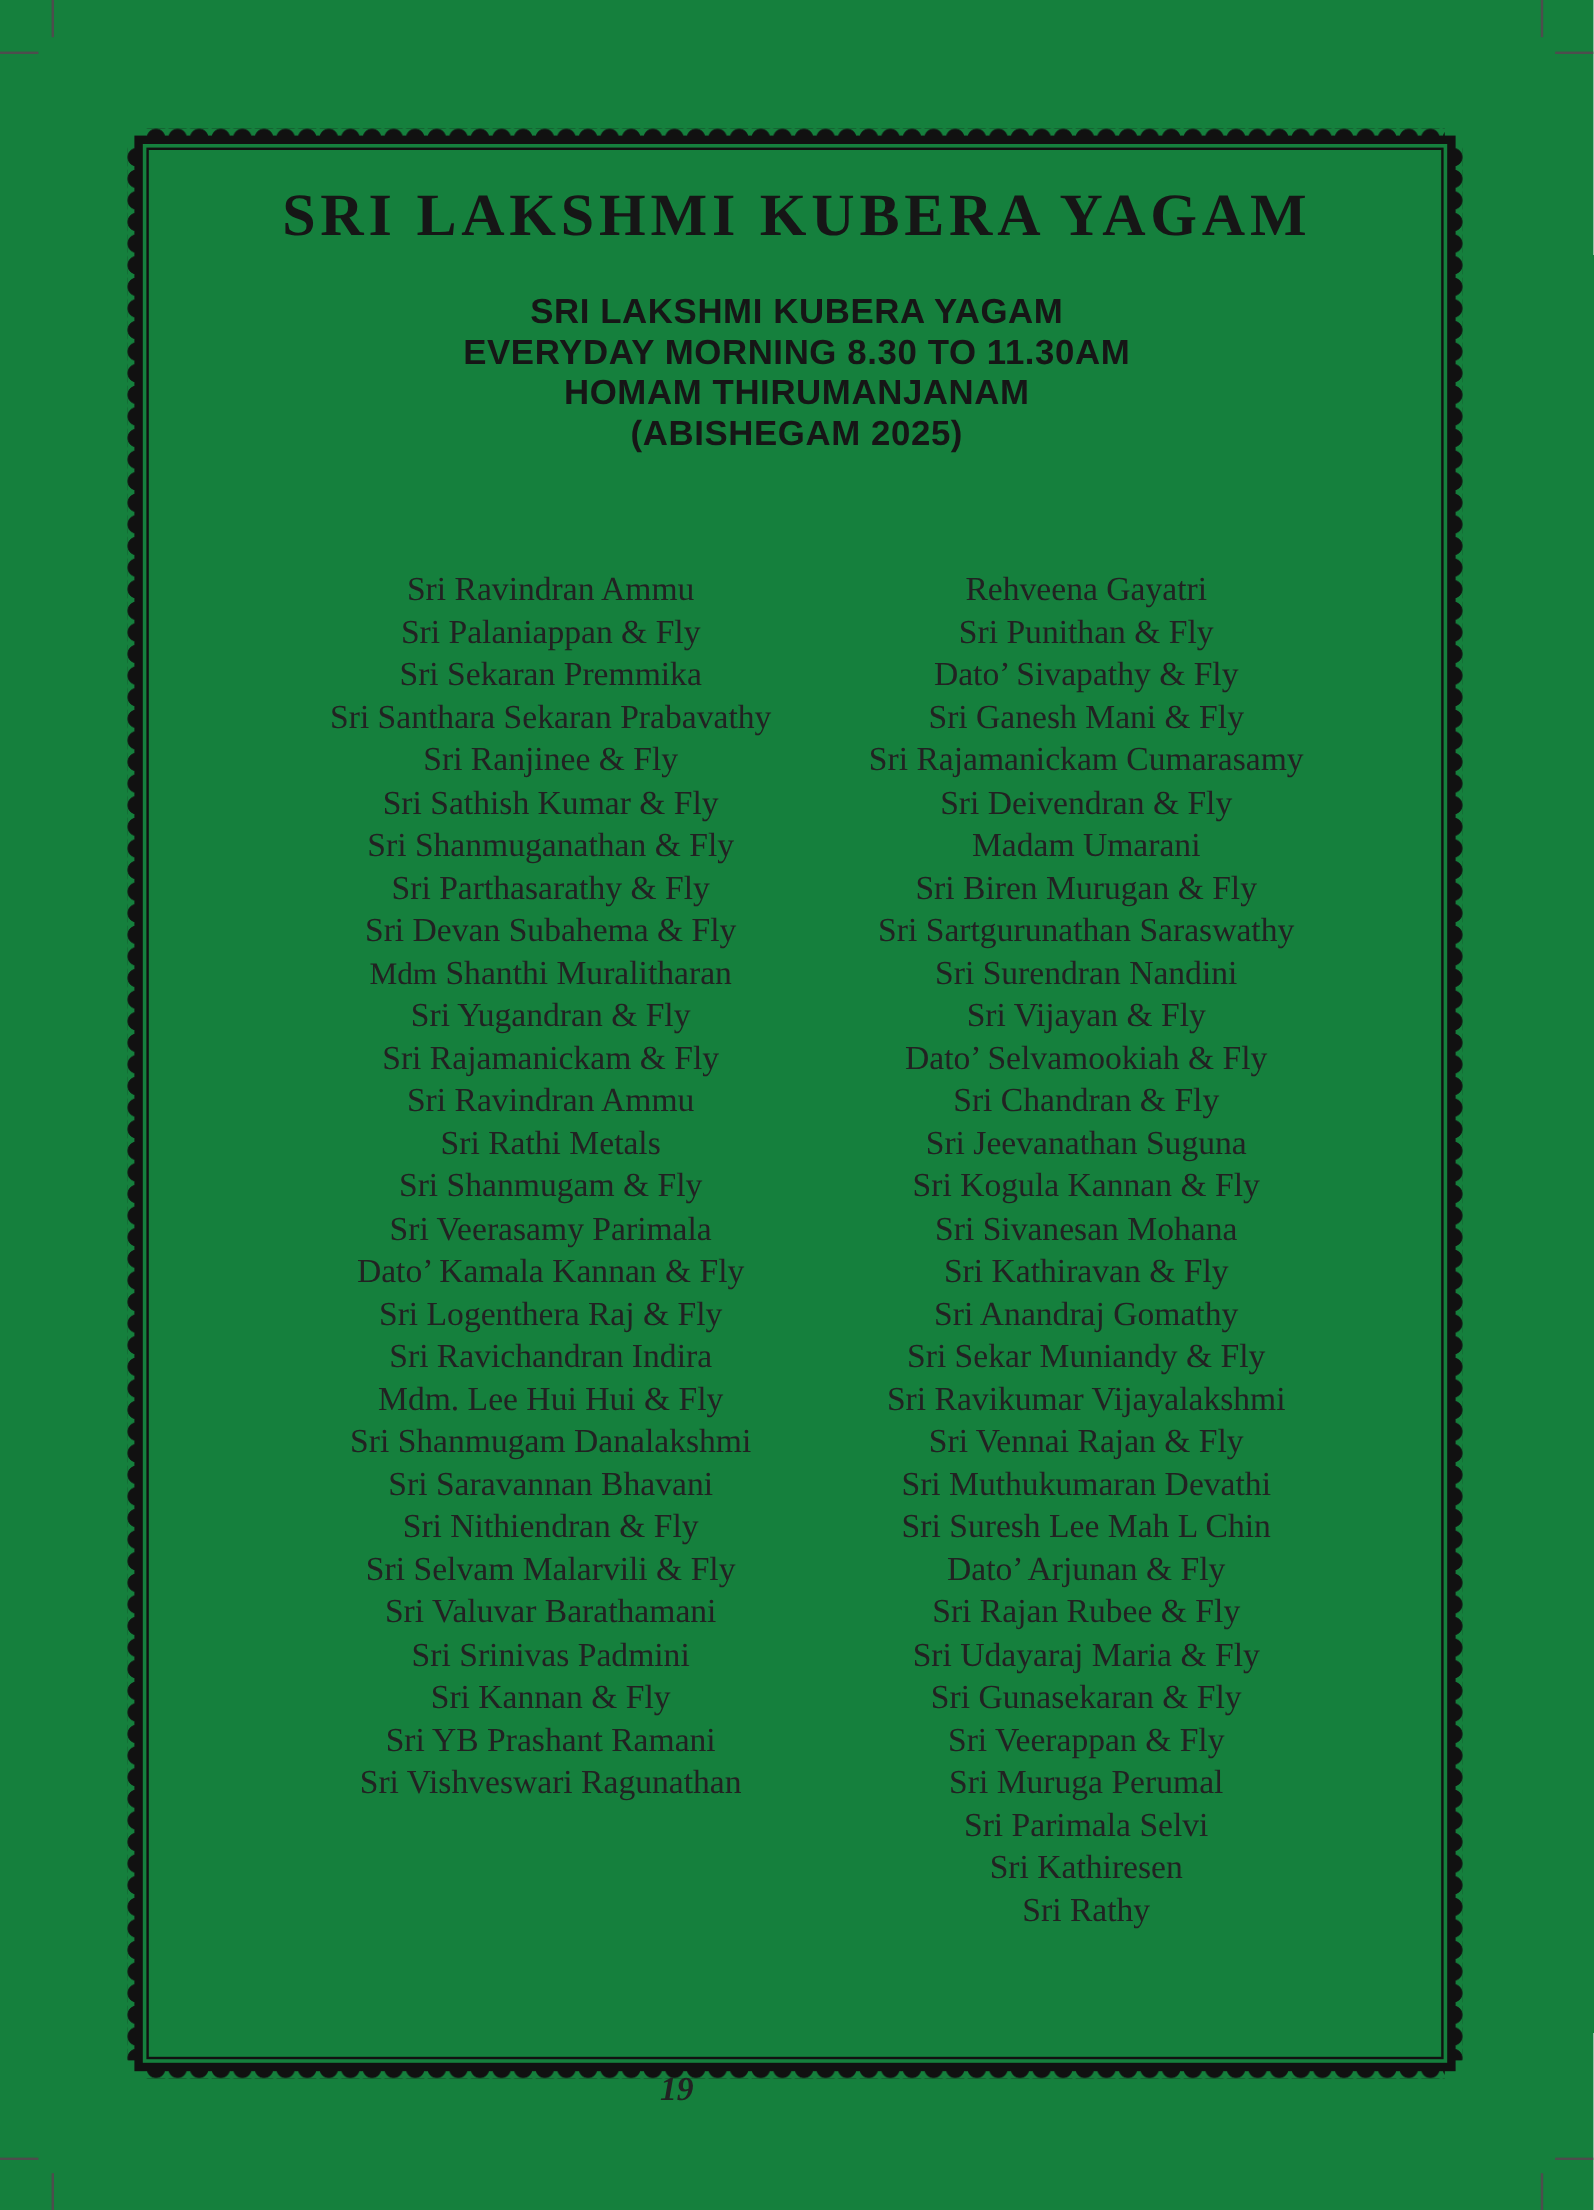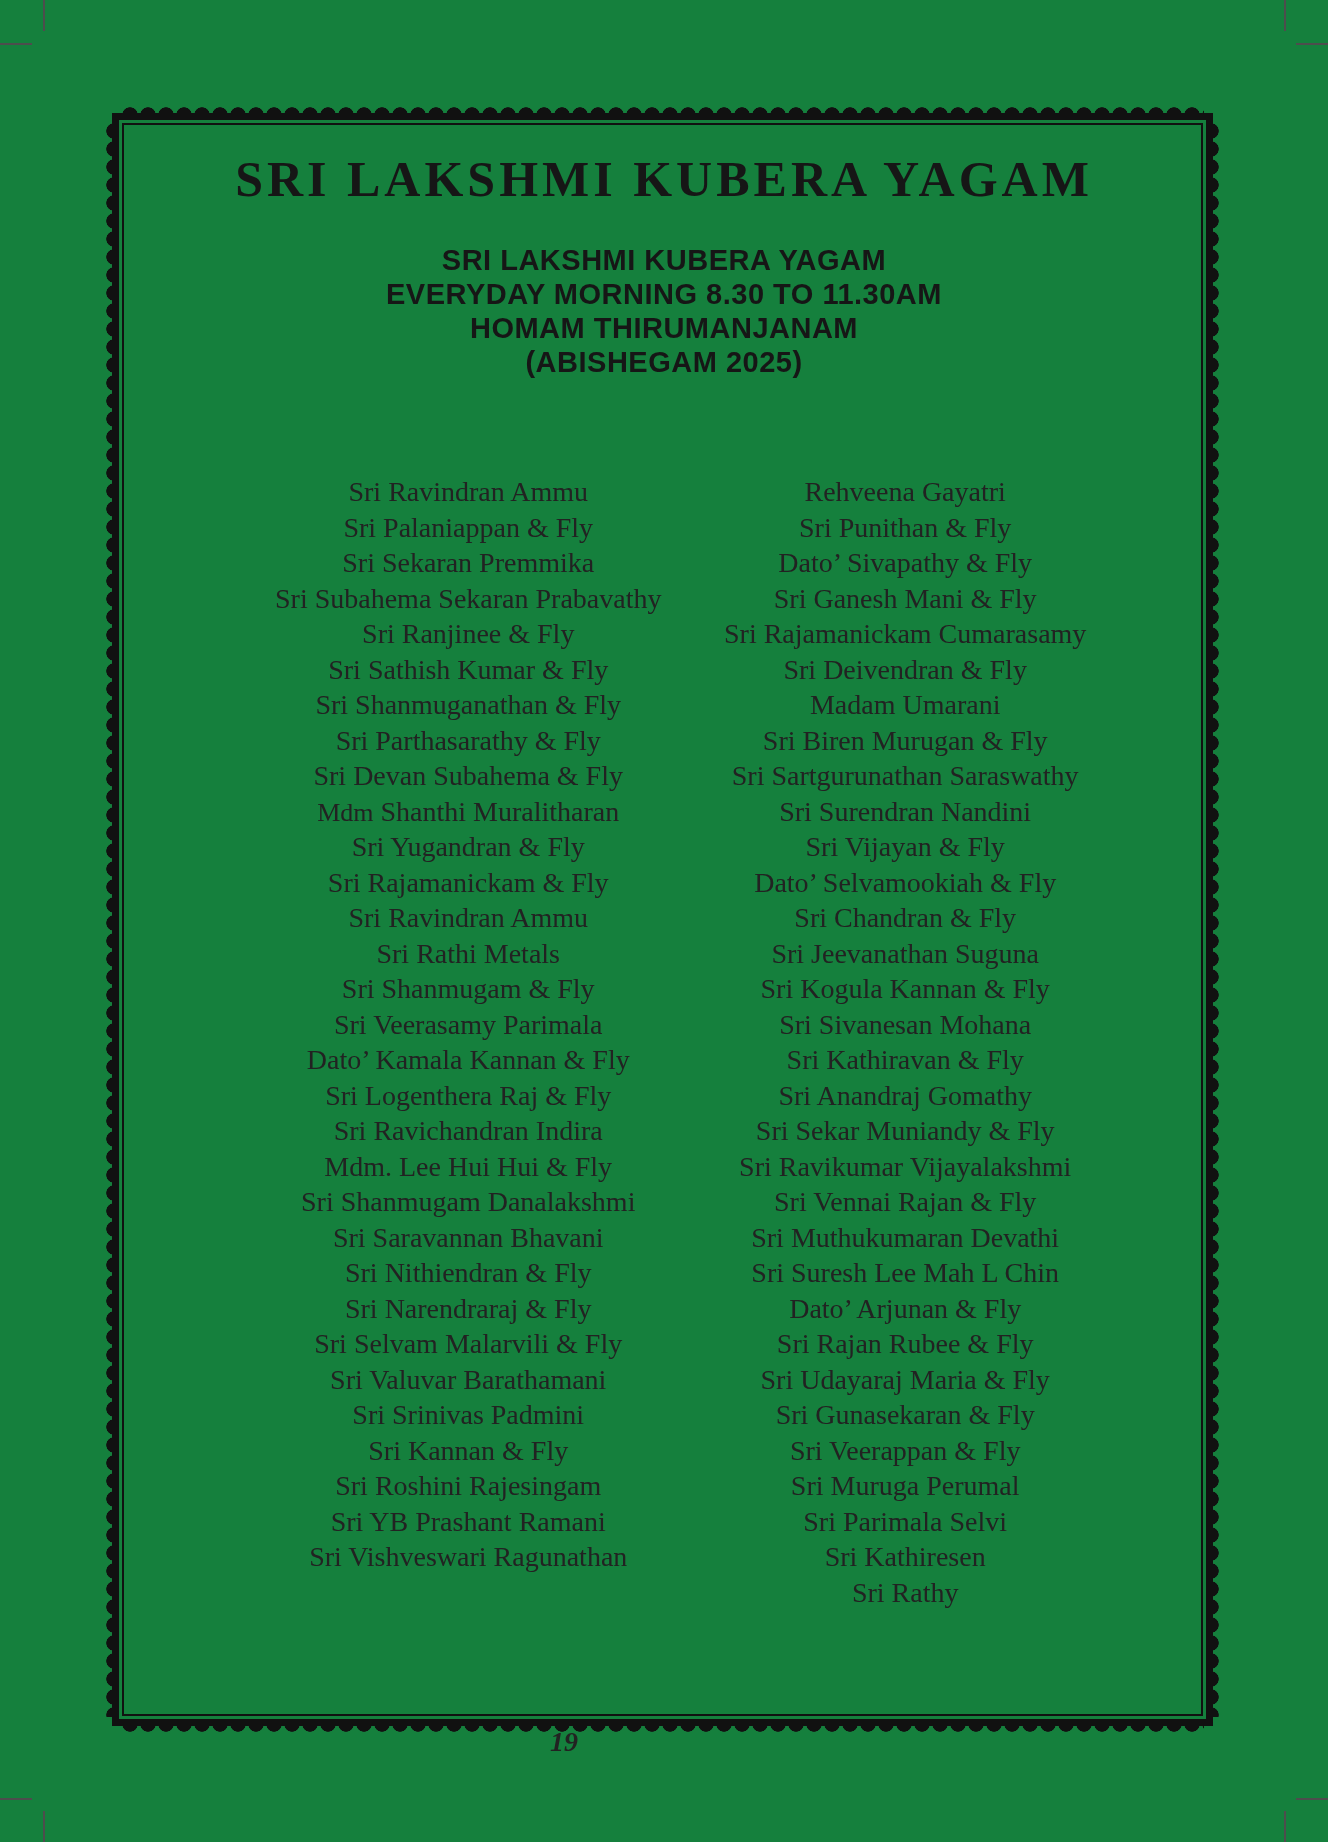--- a/index.html
+++ b/index.html
@@ -74,46 +74,44 @@
     <div>SRI LAKSHMI KUBERA YAGAM</div>
     <div>EVERYDAY MORNING 8.30 TO 11.30AM</div>
     <div>HOMAM THIRUMANJANAM</div>
     <div>(ABISHEGAM 2025)</div>
   </div>
 
   <div class="col left" id="col-left">
       <div class="name-row">Sri Ravindran Ammu</div>
       <div class="name-row">Sri Palaniappan &amp; Fly</div>
       <div class="name-row">Sri Sekaran Premmika</div>
-      <div class="name-row">Sri Subahema Sekaran Prabavathy</div>
+      <div class="name-row">Sri Santhara Sekaran Prabavathy</div>
       <div class="name-row">Sri Ranjinee &amp; Fly</div>
       <div class="name-row">Sri Sathish Kumar &amp; Fly</div>
       <div class="name-row">Sri Shanmuganathan &amp; Fly</div>
       <div class="name-row">Sri Parthasarathy &amp; Fly</div>
       <div class="name-row">Sri Devan Subahema &amp; Fly</div>
       <div class="name-row"><span class="sans-prefix">Mdm</span> Shanthi Muralitharan</div>
       <div class="name-row">Sri Yugandran &amp; Fly</div>
       <div class="name-row">Sri Rajamanickam &amp; Fly</div>
       <div class="name-row">Sri Ravindran Ammu</div>
       <div class="name-row">Sri Rathi Metals</div>
       <div class="name-row">Sri Shanmugam &amp; Fly</div>
       <div class="name-row">Sri Veerasamy Parimala</div>
       <div class="name-row">Dato’ Kamala Kannan &amp; Fly</div>
       <div class="name-row">Sri Logenthera Raj &amp; Fly</div>
       <div class="name-row">Sri Ravichandran Indira</div>
       <div class="name-row">Mdm. Lee Hui Hui &amp; Fly</div>
       <div class="name-row">Sri Shanmugam Danalakshmi</div>
       <div class="name-row">Sri Saravannan Bhavani</div>
       <div class="name-row">Sri Nithiendran &amp; Fly</div>
-      <div class="name-row">Sri Narendraraj &amp; Fly</div>
       <div class="name-row">Sri Selvam Malarvili &amp; Fly</div>
       <div class="name-row">Sri Valuvar Barathamani</div>
       <div class="name-row">Sri Srinivas Padmini</div>
       <div class="name-row">Sri Kannan &amp; Fly</div>
-      <div class="name-row">Sri Roshini Rajesingam</div>
       <div class="name-row">Sri YB Prashant Ramani</div>
       <div class="name-row">Sri Vishveswari Ragunathan</div>
     </div>
   <div class="col right" id="col-right">
       <div class="name-row">Rehveena Gayatri</div>
       <div class="name-row">Sri Punithan &amp; Fly</div>
       <div class="name-row">Dato’ Sivapathy &amp; Fly</div>
       <div class="name-row">Sri Ganesh Mani &amp; Fly</div>
       <div class="name-row">Sri Rajamanickam Cumarasamy</div>
       <div class="name-row">Sri Deivendran &amp; Fly</div>

